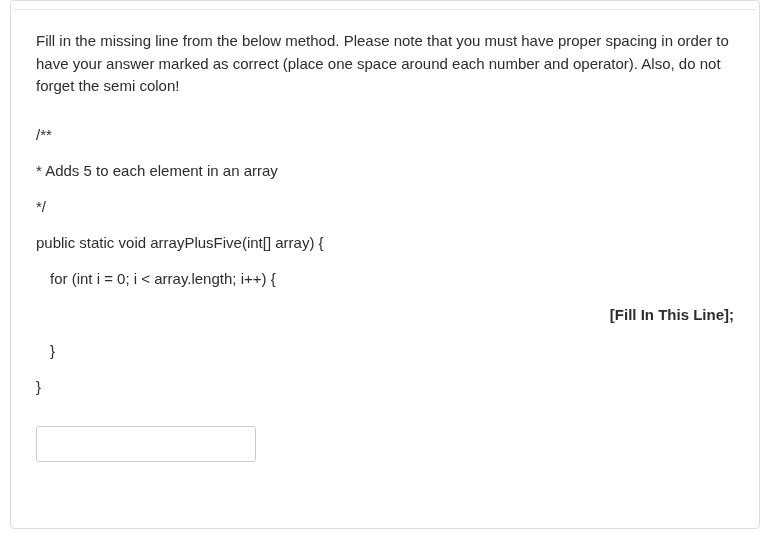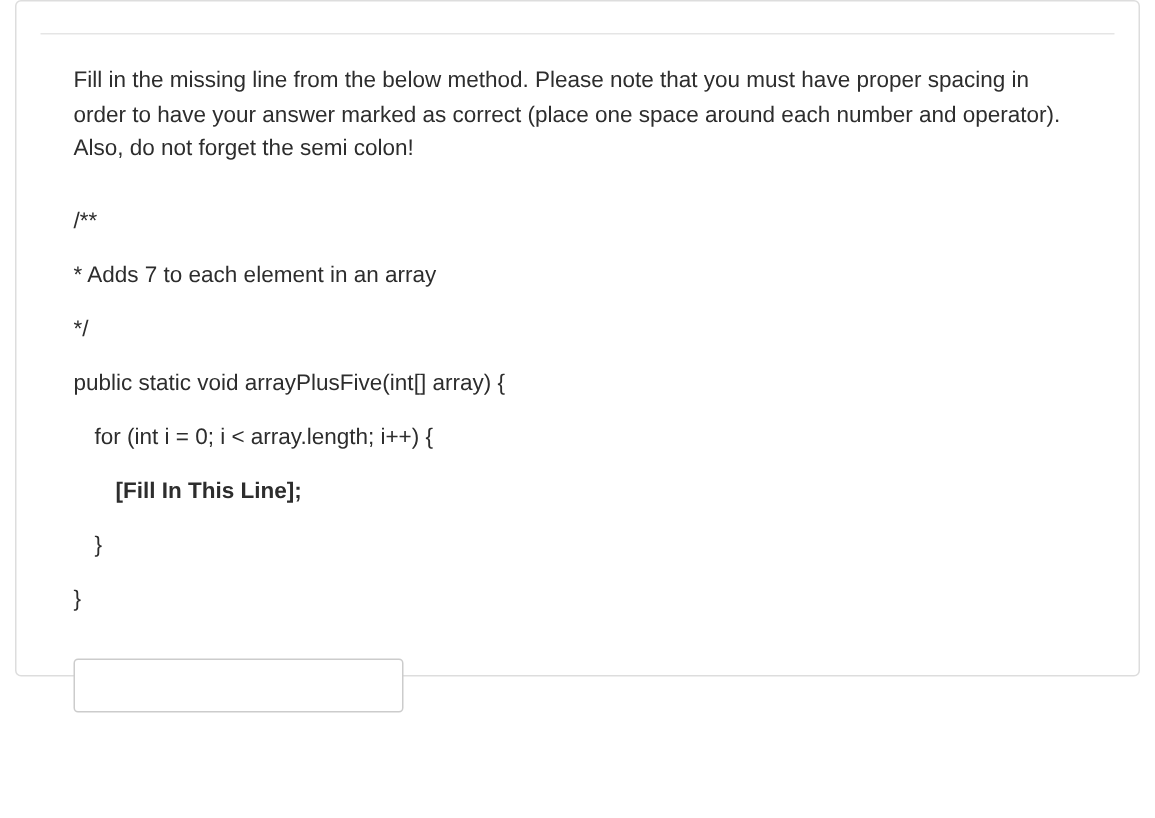--- a/index.html
+++ b/index.html
@@ -11,22 +11,22 @@
       font-family: "Helvetica Neue", Helvetica, Arial, sans-serif;
       background: #fff;
       width: 770px;
       height: 545px;
       overflow: hidden;
     }
     .card {
       border: 1px solid #ddd;
       border-radius: 4px;
       margin: 0 10px;
-      padding: 16px;
-      height: 451px;
+      padding: 3px;
+      height: 529px;
       position: relative;
     }
     .divider {
       border-top: 1px solid #e5e5e5;
       margin: 5px 0 0 0;
     }
     .content {
       padding: 20px 22px;
       color: #2d2d2d;
       font-size: 15px;
@@ -42,20 +42,21 @@
       margin-bottom: 18px;
     }
     .code-line.indent-1 {
       padding-left: 14px;
     }
     .code-line.indent-2 {
       padding-left: 28px;
     }
     .fill-line {
       font-weight: bold;
+      text-align: right;
     }
     .answer-input-wrapper {
       margin-top: 30px;
     }
     .answer-input {
       width: 220px;
       height: 36px;
       border: 1px solid #ccc;
       border-radius: 3px;
       padding: 6px 10px;
@@ -66,21 +67,21 @@
 </head>
 <body>
 
 <div class="card">
   <div class="divider"></div>
   <div class="content">
     <p class="instructions">Fill in the missing line from the below method. Please note that you must have proper spacing in order to have your answer marked as correct (place one space around each number and operator). Also, do not forget the semi colon!</p>
 
     <div class="code-block">
       <p class="code-line">/**</p>
-      <p class="code-line">* Adds 7 to each element in an array</p>
+      <p class="code-line">* Adds 5 to each element in an array</p>
       <p class="code-line">*/</p>
       <p class="code-line">public static void arrayPlusFive(int[] array) {</p>
       <p class="code-line indent-1">for (int i = 0; i &lt; array.length; i++) {</p>
       <p class="code-line indent-2 fill-line">[Fill In This Line];</p>
       <p class="code-line indent-1">}</p>
       <p class="code-line">}</p>
     </div>
 
     <div class="answer-input-wrapper">
       <input type="text" class="answer-input" value="" style="">

